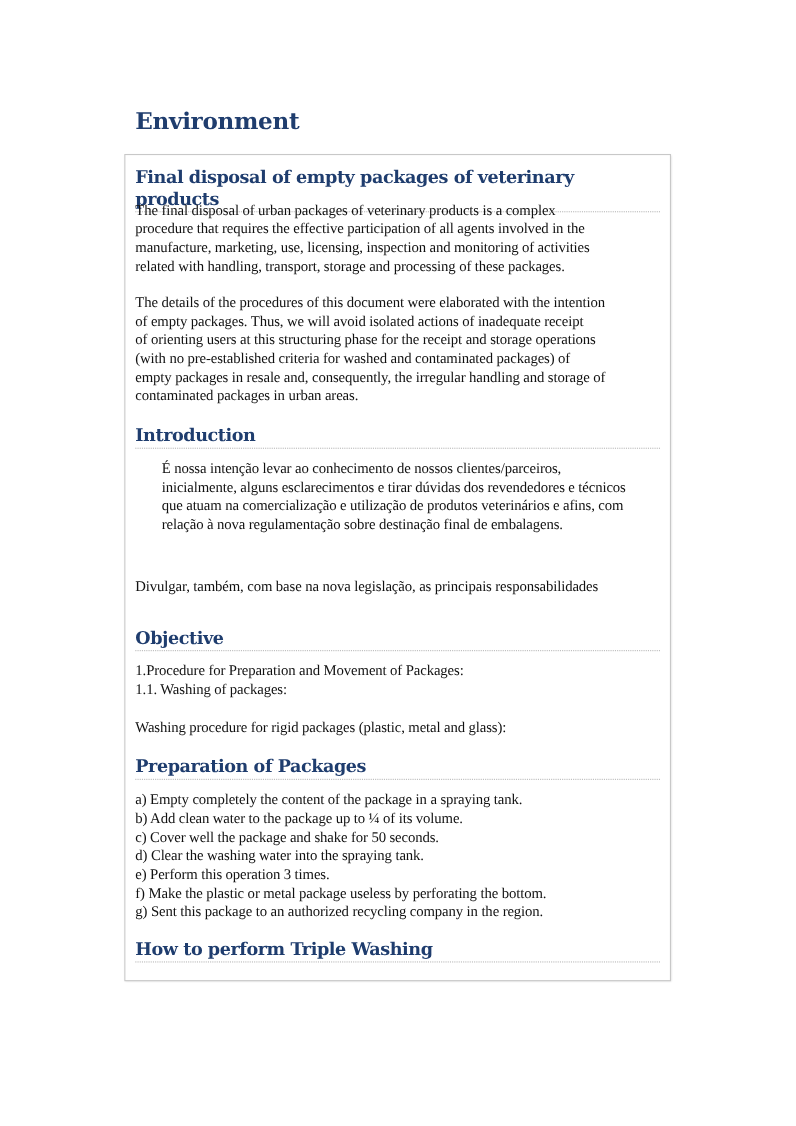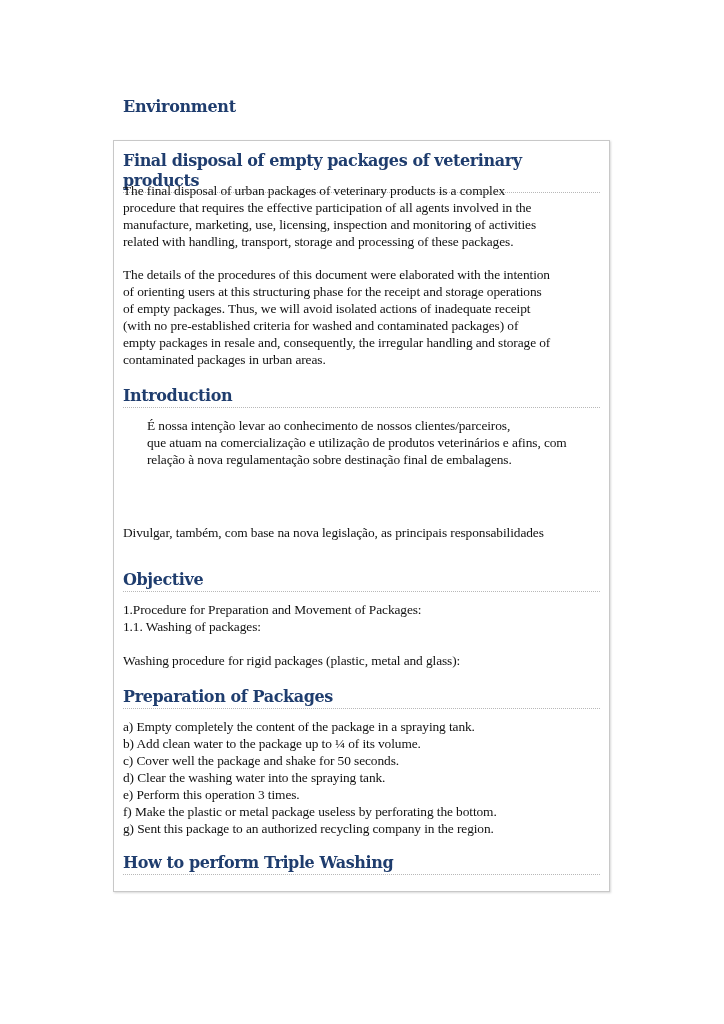--- a/index.html
+++ b/index.html
@@ -1,20 +1,20 @@
 <!DOCTYPE html>
 <html><head>
   <meta charset="utf-8">
   <style>
     html, body { margin: 0; padding: 0; background: #ffffff; }
     body { width: 724px; height: 1024px; position: relative; overflow: hidden; }
     .page-title {
       position: absolute; left: 123px; top: 97px;
       font-family: "DejaVu Serif", serif; font-weight: bold;
-      font-size: 16px; color: #1f3d6e; letter-spacing: -0.3px;
+      font-size: 21px; color: #1f3d6e; letter-spacing: -0.3px;
     }
     .box {
       position: absolute; left: 113px; top: 140px;
       width: 497px; height: 752px;
       border: 1px solid #c8c8c8;
       box-shadow: 1px 1px 2px #d8d8d8;
       box-sizing: border-box;
     }
     .h2 {
       position: absolute; left: 123px; right: 113px;
@@ -39,30 +39,31 @@
 
 <div class="h2" style="top:151px;">Final disposal of empty packages of veterinary products</div>
 <div class="para" style="top:182px;">
   <div>The final disposal of urban packages of veterinary products is a complex</div>
   <div>procedure that requires the effective participation of all agents involved in the</div>
   <div>manufacture, marketing, use, licensing, inspection and monitoring of activities</div>
   <div>related with handling, transport, storage and processing of these packages.</div>
 </div>
 <div class="para" style="top:266px;">
   <div>The details of the procedures of this document were elaborated with the intention</div>
+  <div>of empty packages. Thus, we will avoid isolated actions of inadequate receipt</div>
   <div>of orienting users at this structuring phase for the receipt and storage operations</div>
-  <div>of empty packages. Thus, we will avoid isolated actions of inadequate receipt</div>
   <div>(with no pre-established criteria for washed and contaminated packages) of</div>
   <div>empty packages in resale and, consequently, the irregular handling and storage of</div>
   <div>contaminated packages in urban areas.</div>
 </div>
 
 <div class="h2" style="top:386px;">Introduction</div>
 <div class="para" style="top:417px;margin-left:24px;">
   <div>É nossa intenção levar ao conhecimento de nossos clientes/parceiros,</div>
+  <div>inicialmente, alguns esclarecimentos e tirar dúvidas dos revendedores e técnicos</div>
   <div>que atuam na comercialização e utilização de produtos veterinários e afins, com</div>
   <div>relação à nova regulamentação sobre destinação final de embalagens.</div>
 </div>
 <div class="para" style="top:500px;margin-top:24px;">
   <div>Divulgar, também, com base na nova legislação, as principais responsabilidades</div>
 </div>
 
 <div class="h2" style="top:570px;">Objective</div>
 <div class="para" style="top:601px;">
   <div>1.Procedure for Preparation and Movement of Packages:</div>

